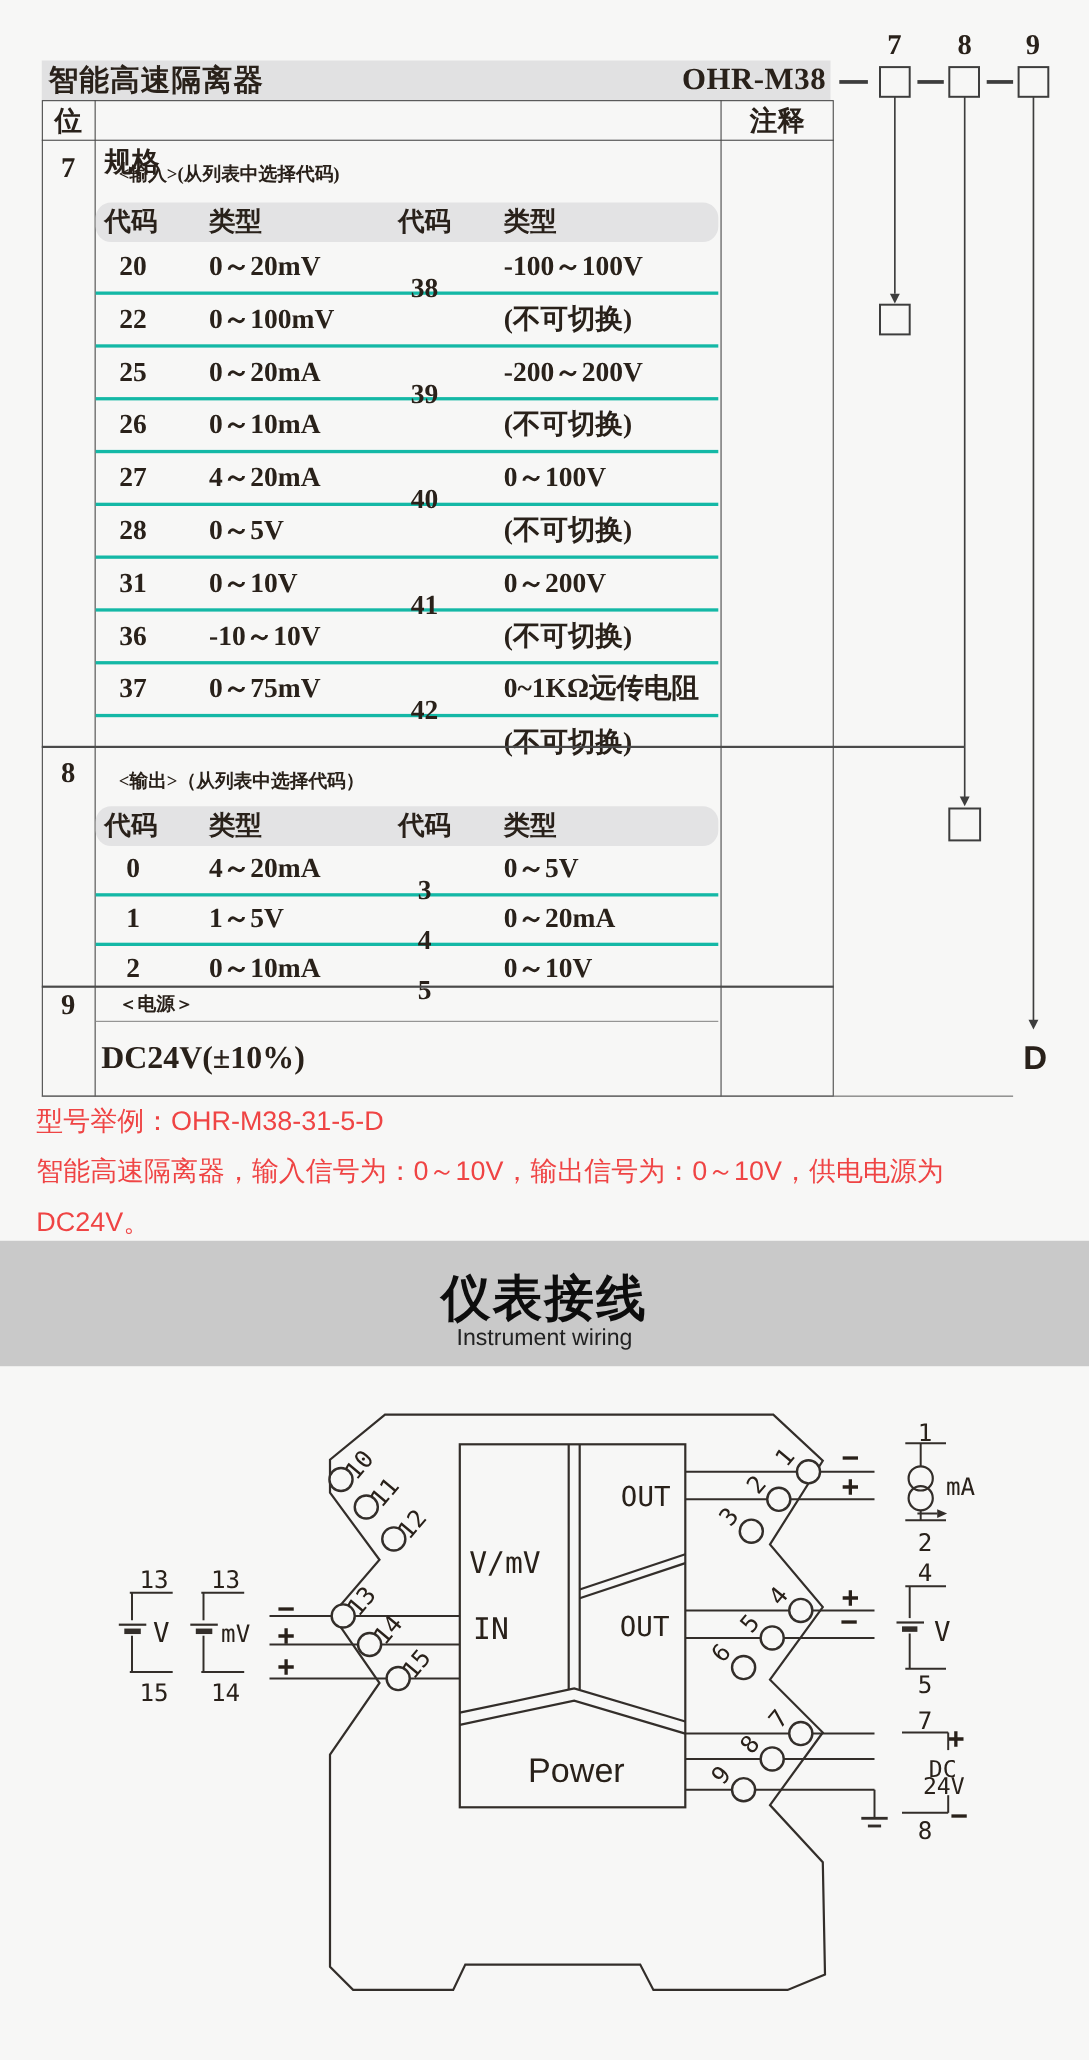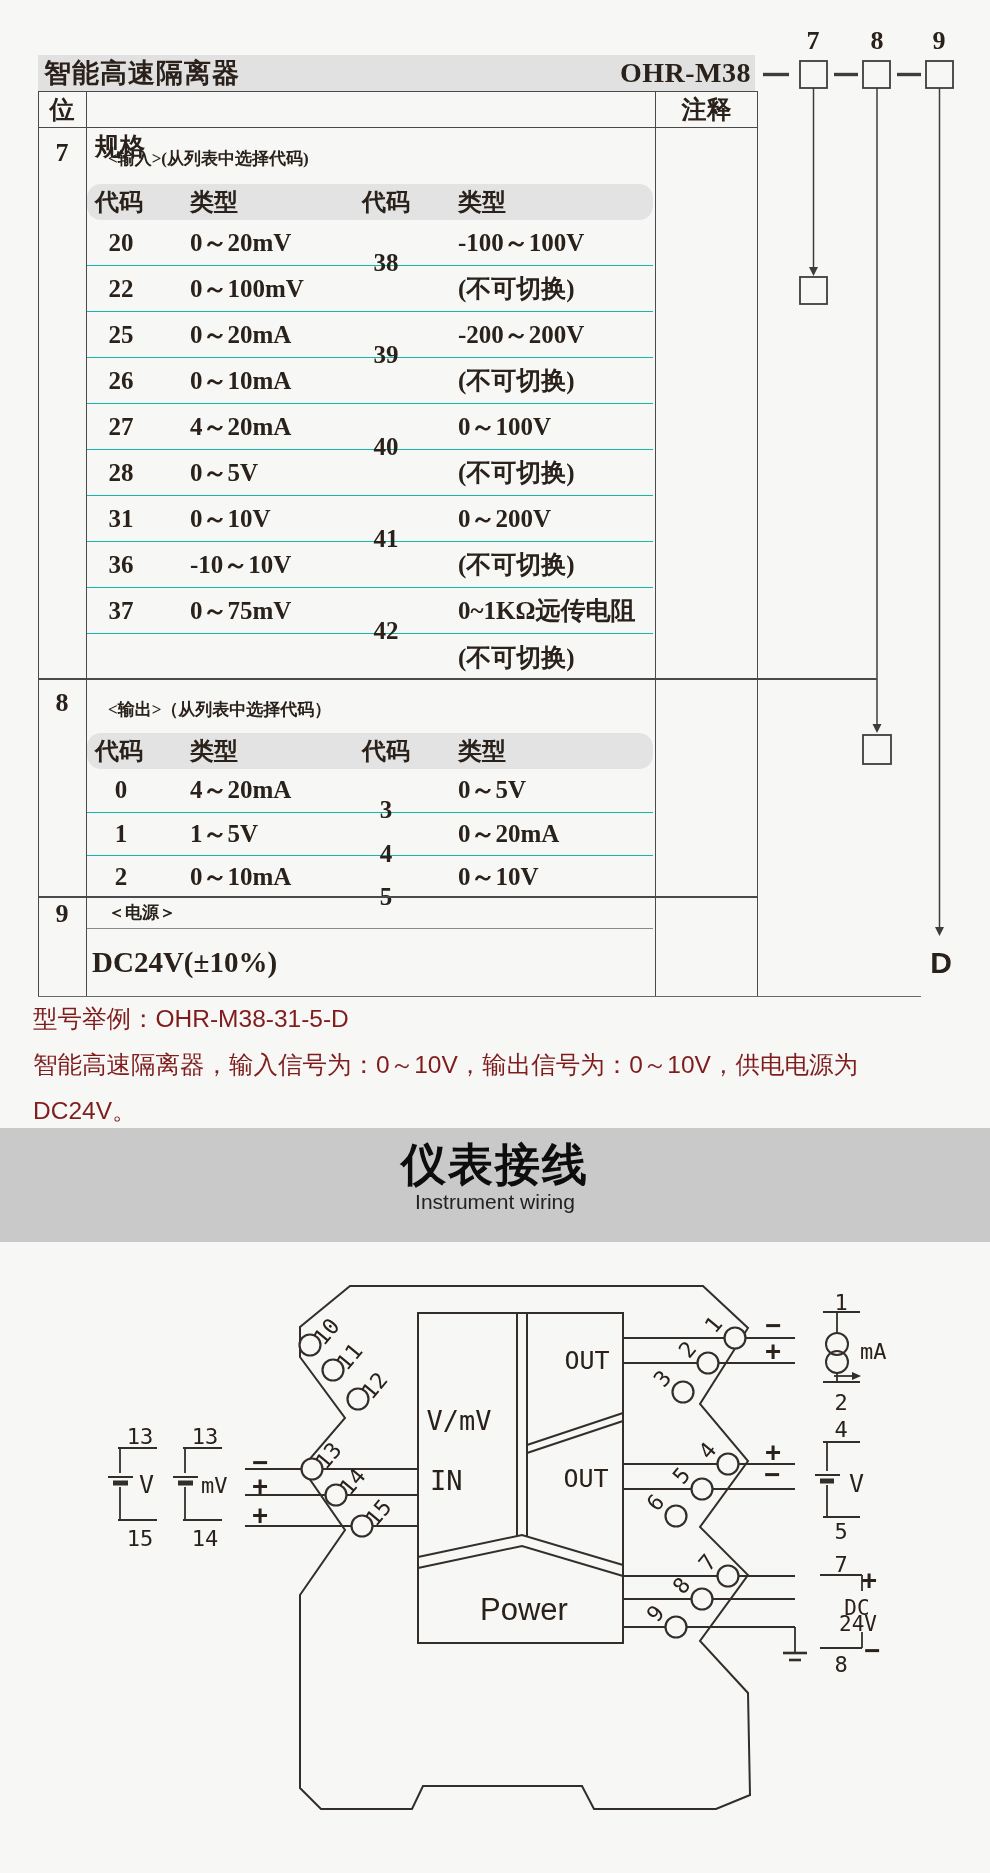--- a/index.html
+++ b/index.html
@@ -22,32 +22,32 @@
   .rowline{height:1px;background:#8a8a8a;}
   .thead{top:91px;height:36px;font-weight:bold;font-size:25px;display:flex;align-items:center;}
   .pos-digit{left:38px;width:48px;text-align:center;font-weight:bold;font-size:26px;}
   .sec-title{left:108px;font-weight:bold;font-size:17px;display:flex;align-items:center;}
   .band{left:87px;width:566px;height:36px;background:#e3e3e4;}
   .band span,.srow span{position:absolute;top:0;line-height:inherit;}
   .band{font-weight:bold;font-size:24px;line-height:36px;border-radius:14px;}
   .h0{left:8px;} .h1{left:103px;} .h2{left:268px;width:62px;text-align:center;} .h3{left:371px;}
   .rows{left:87px;width:566px;}
   .srow{position:relative;height:45px;line-height:45px;font-weight:bold;font-size:25px;
-        border-bottom:1px solid #14b8a6;}
+        border-bottom:3px solid #14b8a6;}
   .rows-in .srow:last-child{height:52px;line-height:48px;border-bottom:none;}
   .rows-out .srow:last-child{border-bottom:none;}
   .c0{left:6px;width:56px;text-align:center;} .c1{left:103px;} .c2{left:268px;width:62px;text-align:center;margin-top:20px;} .c3{left:371px;}
   .power-val{left:92px;top:929px;width:560px;height:66px;font-weight:bold;font-size:29px;
              display:flex;align-items:center;}
   
-  .example{font-family:"Liberation Sans",sans-serif;font-size:24.5px;color:#7f1d1d;left:33px;}
+  .example{font-family:"Liberation Sans",sans-serif;font-size:24.5px;color:#ef4444;left:33px;}
   
   .banner{left:0;top:1128px;width:990px;height:114px;background:#c9c9c9;text-align:center;
           font-family:"Liberation Sans",sans-serif;color:#0d0d0d;}
-  .banner .big{margin-top:13px;font-size:45px;font-weight:700;letter-spacing:2px;line-height:48px;}
+  .banner .big{margin-top:28px;font-size:45px;font-weight:700;letter-spacing:2px;line-height:48px;}
   .banner .sub{font-size:21px;margin-top:1px;color:#222;}
   svg text{font-family:"DejaVu Sans Mono",monospace;fill:#29211a;}
   svg .sans{font-family:"Liberation Sans",sans-serif;}
 </style>
 </head>
 <body>
 
 <div class="page">
 
   <div class="abs titlebar">

